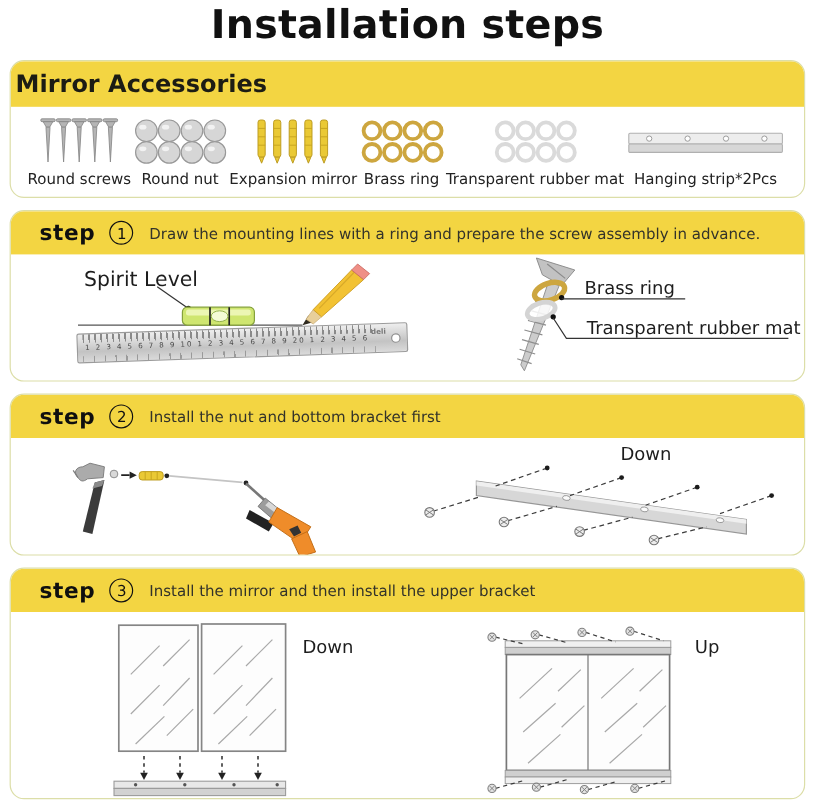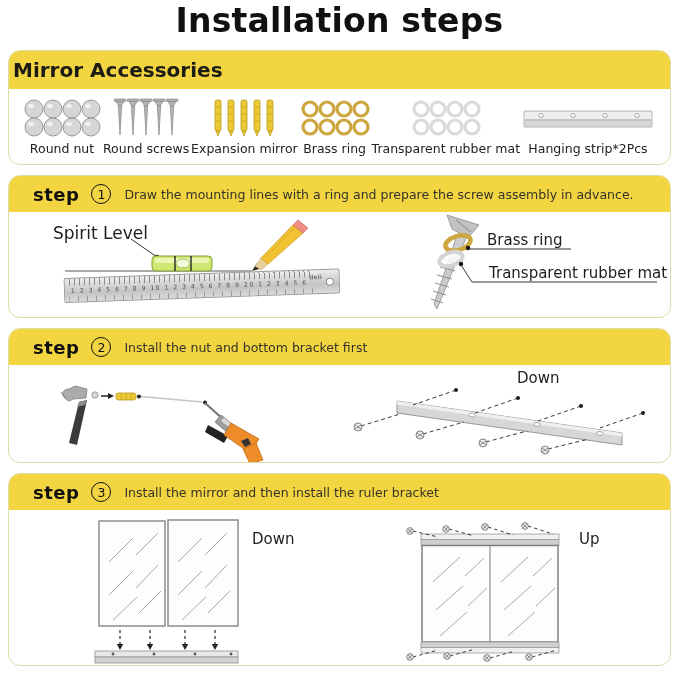--- a/index.html
+++ b/index.html
@@ -41,21 +41,21 @@
     width:20px; height:20px; border:1.6px solid #111; border-radius:50%;
     display:flex; align-items:center; justify-content:center;
     font-size:12.5px; color:#111; margin-left:12px; flex:0 0 auto;
   }
   .step-desc { font-size:12.5px; color:#33332a; margin-left:13px; }
 
   .step-content { position:relative; width:100%; height:calc(100% - 36px); }
   .illus { position:absolute; left:0; top:0; }
 
   .lbl { position:absolute; font-size:15px; color:#1d1d1d; white-space:nowrap; }
-  .lbl-spirit { left:44px; top:11px; font-size:17px; }
+  .lbl-spirit { left:61px; top:11px; font-size:17px; }
   .lbl-brass  { left:478px; top:19px; }
   .lbl-mat    { left:480px; top:52px; }
   .lbl-down2  { left:508px; top:4px;  }
   .lbl-down3  { left:243px; top:20px; }
   .lbl-up3    { left:570px; top:20px; }
 
   .ruler {
     position:absolute; left:55px; top:66px; width:276px; height:25px;
     background:linear-gradient(#eeeeee,#c3c3c3 62%,#dadada);
     border:1px solid #9b9b9b; border-radius:2px;
@@ -84,20 +84,55 @@
 </head>
 <body>
 
 <h1 class="page-title">Installation steps</h1>
 
 <section class="panel" id="accessories-panel">
   <div class="acc-header">
     <span>Mirror Accessories</span>
   </div>
   <div class="acc-row">
+
+    <div class="acc-item">
+      <div class="acc-icon">
+        <svg width="66" height="42" viewBox="0 0 66 42">
+          <g fill="#b5b5b5" stroke="#878787" stroke-width="0.7">
+            <g transform="translate(7,0)">
+                <rect x="-6" y="2" width="12" height="2.4" rx="1"></rect>
+                <polygon points="-4,4.4 4,4.4 1.4,9 -1.4,9"></polygon>
+                <polygon points="-1.7,9 1.7,9 0,38"></polygon>
+              </g>
+            <g transform="translate(20,0)">
+                <rect x="-6" y="2" width="12" height="2.4" rx="1"></rect>
+                <polygon points="-4,4.4 4,4.4 1.4,9 -1.4,9"></polygon>
+                <polygon points="-1.7,9 1.7,9 0,38"></polygon>
+              </g>
+            <g transform="translate(33,0)">
+                <rect x="-6" y="2" width="12" height="2.4" rx="1"></rect>
+                <polygon points="-4,4.4 4,4.4 1.4,9 -1.4,9"></polygon>
+                <polygon points="-1.7,9 1.7,9 0,38"></polygon>
+              </g>
+            <g transform="translate(46,0)">
+                <rect x="-6" y="2" width="12" height="2.4" rx="1"></rect>
+                <polygon points="-4,4.4 4,4.4 1.4,9 -1.4,9"></polygon>
+                <polygon points="-1.7,9 1.7,9 0,38"></polygon>
+              </g>
+            <g transform="translate(59,0)">
+                <rect x="-6" y="2" width="12" height="2.4" rx="1"></rect>
+                <polygon points="-4,4.4 4,4.4 1.4,9 -1.4,9"></polygon>
+                <polygon points="-1.7,9 1.7,9 0,38"></polygon>
+              </g>
+          </g>
+        </svg>
+      </div>
+      <div class="acc-label">Round screws</div>
+    </div>
 
     <div class="acc-item">
       <div class="acc-icon">
         <svg width="78" height="40" viewBox="0 0 78 40">
           <g fill="#d6d6d6" stroke="#999" stroke-width="1">
             <circle cx="11" cy="11" r="9"></circle>
               <circle cx="30" cy="11" r="9"></circle>
               <circle cx="49" cy="11" r="9"></circle>
               <circle cx="68" cy="11" r="9"></circle>
             <circle cx="11" cy="29" r="9"></circle>
@@ -115,55 +150,20 @@
               <ellipse cx="46" cy="26" rx="3" ry="2"></ellipse>
               <ellipse cx="65" cy="26" rx="3" ry="2"></ellipse>
           </g>
         </svg>
       </div>
       <div class="acc-label">Round nut</div>
     </div>
 
     <div class="acc-item">
       <div class="acc-icon">
-        <svg width="66" height="42" viewBox="0 0 66 42">
-          <g fill="#b5b5b5" stroke="#878787" stroke-width="0.7">
-            <g transform="translate(7,0)">
-                <rect x="-6" y="2" width="12" height="2.4" rx="1"></rect>
-                <polygon points="-4,4.4 4,4.4 1.4,9 -1.4,9"></polygon>
-                <polygon points="-1.7,9 1.7,9 0,38"></polygon>
-              </g>
-            <g transform="translate(20,0)">
-                <rect x="-6" y="2" width="12" height="2.4" rx="1"></rect>
-                <polygon points="-4,4.4 4,4.4 1.4,9 -1.4,9"></polygon>
-                <polygon points="-1.7,9 1.7,9 0,38"></polygon>
-              </g>
-            <g transform="translate(33,0)">
-                <rect x="-6" y="2" width="12" height="2.4" rx="1"></rect>
-                <polygon points="-4,4.4 4,4.4 1.4,9 -1.4,9"></polygon>
-                <polygon points="-1.7,9 1.7,9 0,38"></polygon>
-              </g>
-            <g transform="translate(46,0)">
-                <rect x="-6" y="2" width="12" height="2.4" rx="1"></rect>
-                <polygon points="-4,4.4 4,4.4 1.4,9 -1.4,9"></polygon>
-                <polygon points="-1.7,9 1.7,9 0,38"></polygon>
-              </g>
-            <g transform="translate(59,0)">
-                <rect x="-6" y="2" width="12" height="2.4" rx="1"></rect>
-                <polygon points="-4,4.4 4,4.4 1.4,9 -1.4,9"></polygon>
-                <polygon points="-1.7,9 1.7,9 0,38"></polygon>
-              </g>
-          </g>
-        </svg>
-      </div>
-      <div class="acc-label">Round screws</div>
-    </div>
-
-    <div class="acc-item">
-      <div class="acc-icon">
         <svg width="64" height="42" viewBox="0 0 64 42">
           <g fill="#eac935" stroke="#bb9a1e" stroke-width="0.8">
             <g transform="translate(6,0)">
                 <rect x="-3" y="3" width="6" height="31" rx="2"></rect>
                 <polygon points="-2,34 2,34 0,39"></polygon>
               </g>
             <g transform="translate(19,0)">
                 <rect x="-3" y="3" width="6" height="31" rx="2"></rect>
                 <polygon points="-2,34 2,34 0,39"></polygon>
               </g>
@@ -399,21 +399,21 @@
       </g>
     </svg>
     <div class="lbl lbl-down2">Down</div>
   </div>
 </section>
 
 <section class="panel" id="step3-panel">
   <div class="step-header">
     <span class="step-word">step</span>
     <span class="step-circle">3</span>
-    <span class="step-desc">Install the mirror and then install the ruler bracket</span>
+    <span class="step-desc">Install the mirror and then install the upper bracket</span>
   </div>
   <div class="step-content">
     <svg class="illus" width="663" height="157" viewBox="0 0 663 157">
 
       <g>
         <rect x="90" y="11" width="66" height="105" fill="#fdfdfd" stroke="#858585" stroke-width="1.4"></rect>
         <rect x="159" y="10" width="70" height="106" fill="#fdfdfd" stroke="#858585" stroke-width="1.4"></rect>
         <g stroke="#a8a8a8" stroke-width="1">
           <line x1="100" y1="52" x2="124" y2="28"></line>
             <line x1="127" y1="45" x2="149" y2="23"></line>

